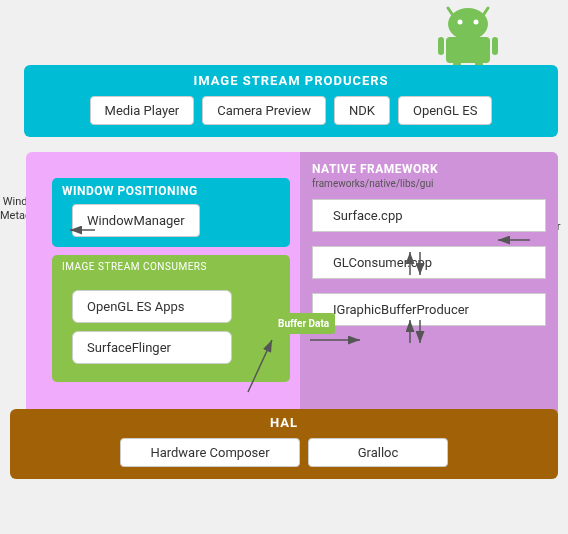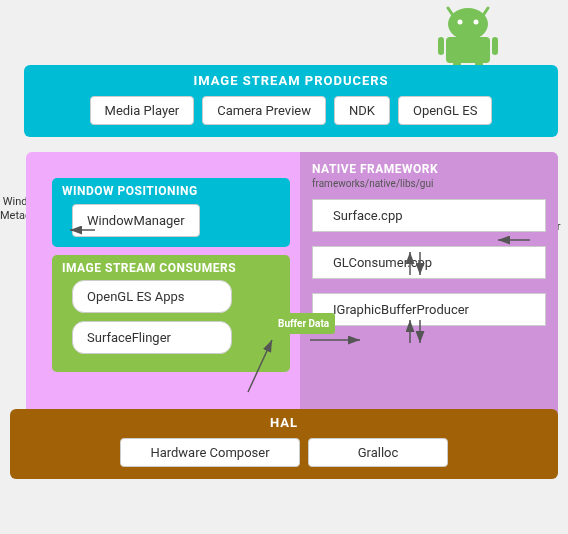--- a/index.html
+++ b/index.html
@@ -91,30 +91,30 @@
 
     
     .isc-section {
       background: #8bc34a;
       border-radius: 5px;
       padding: 6px 10px 10px;
     }
 
     .isc-title {
       color: white;
-      font-weight: bold;
-      font-size: 12px;
+      font-weight: normal;
+      font-size: 10px;
       letter-spacing: 0.5px;
-      margin-bottom: 5px;
+      margin-bottom: 18px;
     }
 
     .isc-box {
       background: white;
       border: 1px solid #ccc;
-      border-radius: 12px;
+      border-radius: 6px;
       padding: 8px 14px;
       font-size: 13px;
       color: #333;
       margin-bottom: 8px;
       display: block;
       width: 160px;
       margin-left: 10px;
     }
 
     .nf-title {

